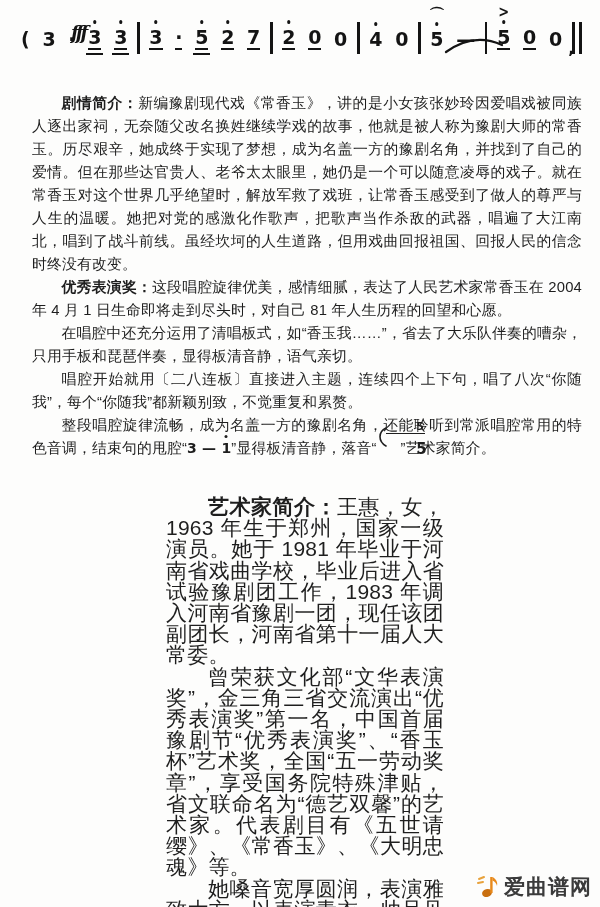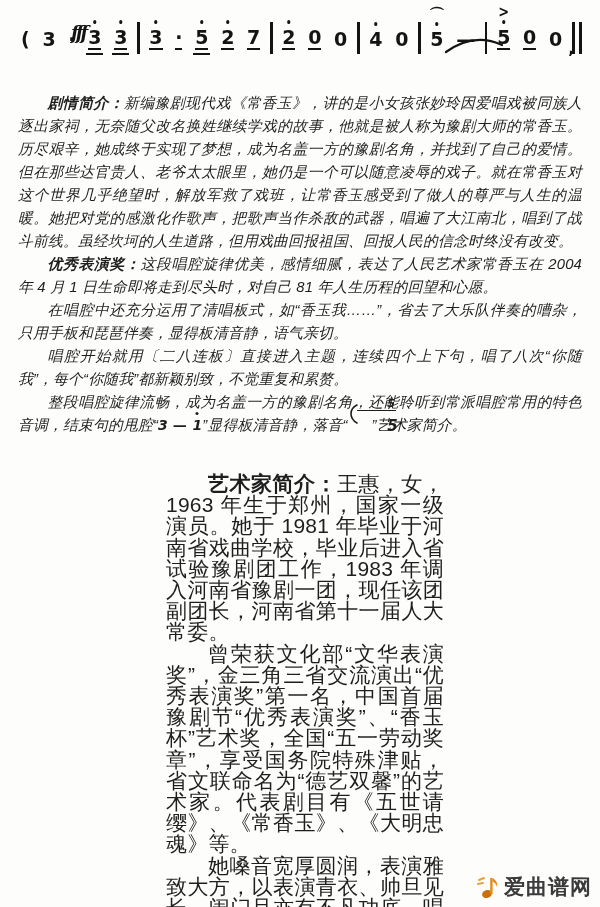--- a/index.html
+++ b/index.html
@@ -50,23 +50,23 @@
     box-sizing:border-box;
   }
   .breath::after{
     content:",";position:absolute;right:-9px;bottom:-6px;
     font-size:16px;font-weight:bold;
   }
   .slur{position:absolute;top:14px;left:428px;width:60px;height:18px;}
 
   
   .main{
-    margin:14px 18px 0 18px;
+    margin:14px 18px 0 32px;
     font-size:14.8px;line-height:23px;
-    text-align:justify;letter-spacing:0.2px;font-style:italic;
+    text-align:justify;letter-spacing:0.2px;
   }
   .main p{margin:0;text-indent:2em;}
   .lbl{font-weight:bold;}
 
   
   .inote{font-family:"DejaVu Sans",sans-serif;font-weight:bold;font-size:14px;}
   .hi{position:relative;font-family:"DejaVu Sans",sans-serif;font-weight:bold;font-size:14px;}
   .hi::after{
     content:"";position:absolute;top:-5px;left:50%;transform:translateX(-50%);
     width:3px;height:3px;border-radius:50%;background:#1e1e1e;
@@ -90,21 +90,21 @@
   .artist{
     margin:36px 0 0 166px;width:278px;
     font-size:21px;line-height:21.2px;
     text-align:justify;letter-spacing:0.2px;
   }
   .artist p{margin:0;text-indent:2em;}
 
   
   .watermark{
     position:absolute;right:8px;bottom:6px;
-    display:flex;align-items:center;gap:3px;margin-top:29px;
+    display:flex;align-items:flex-start;gap:3px;margin-top:29px;
   }
   .wm-text{
     font-size:21px;font-weight:bold;color:#3b3b3b;letter-spacing:1px;
   }
 </style>
 </head>
 <body>
 
 <div class="page">
 

